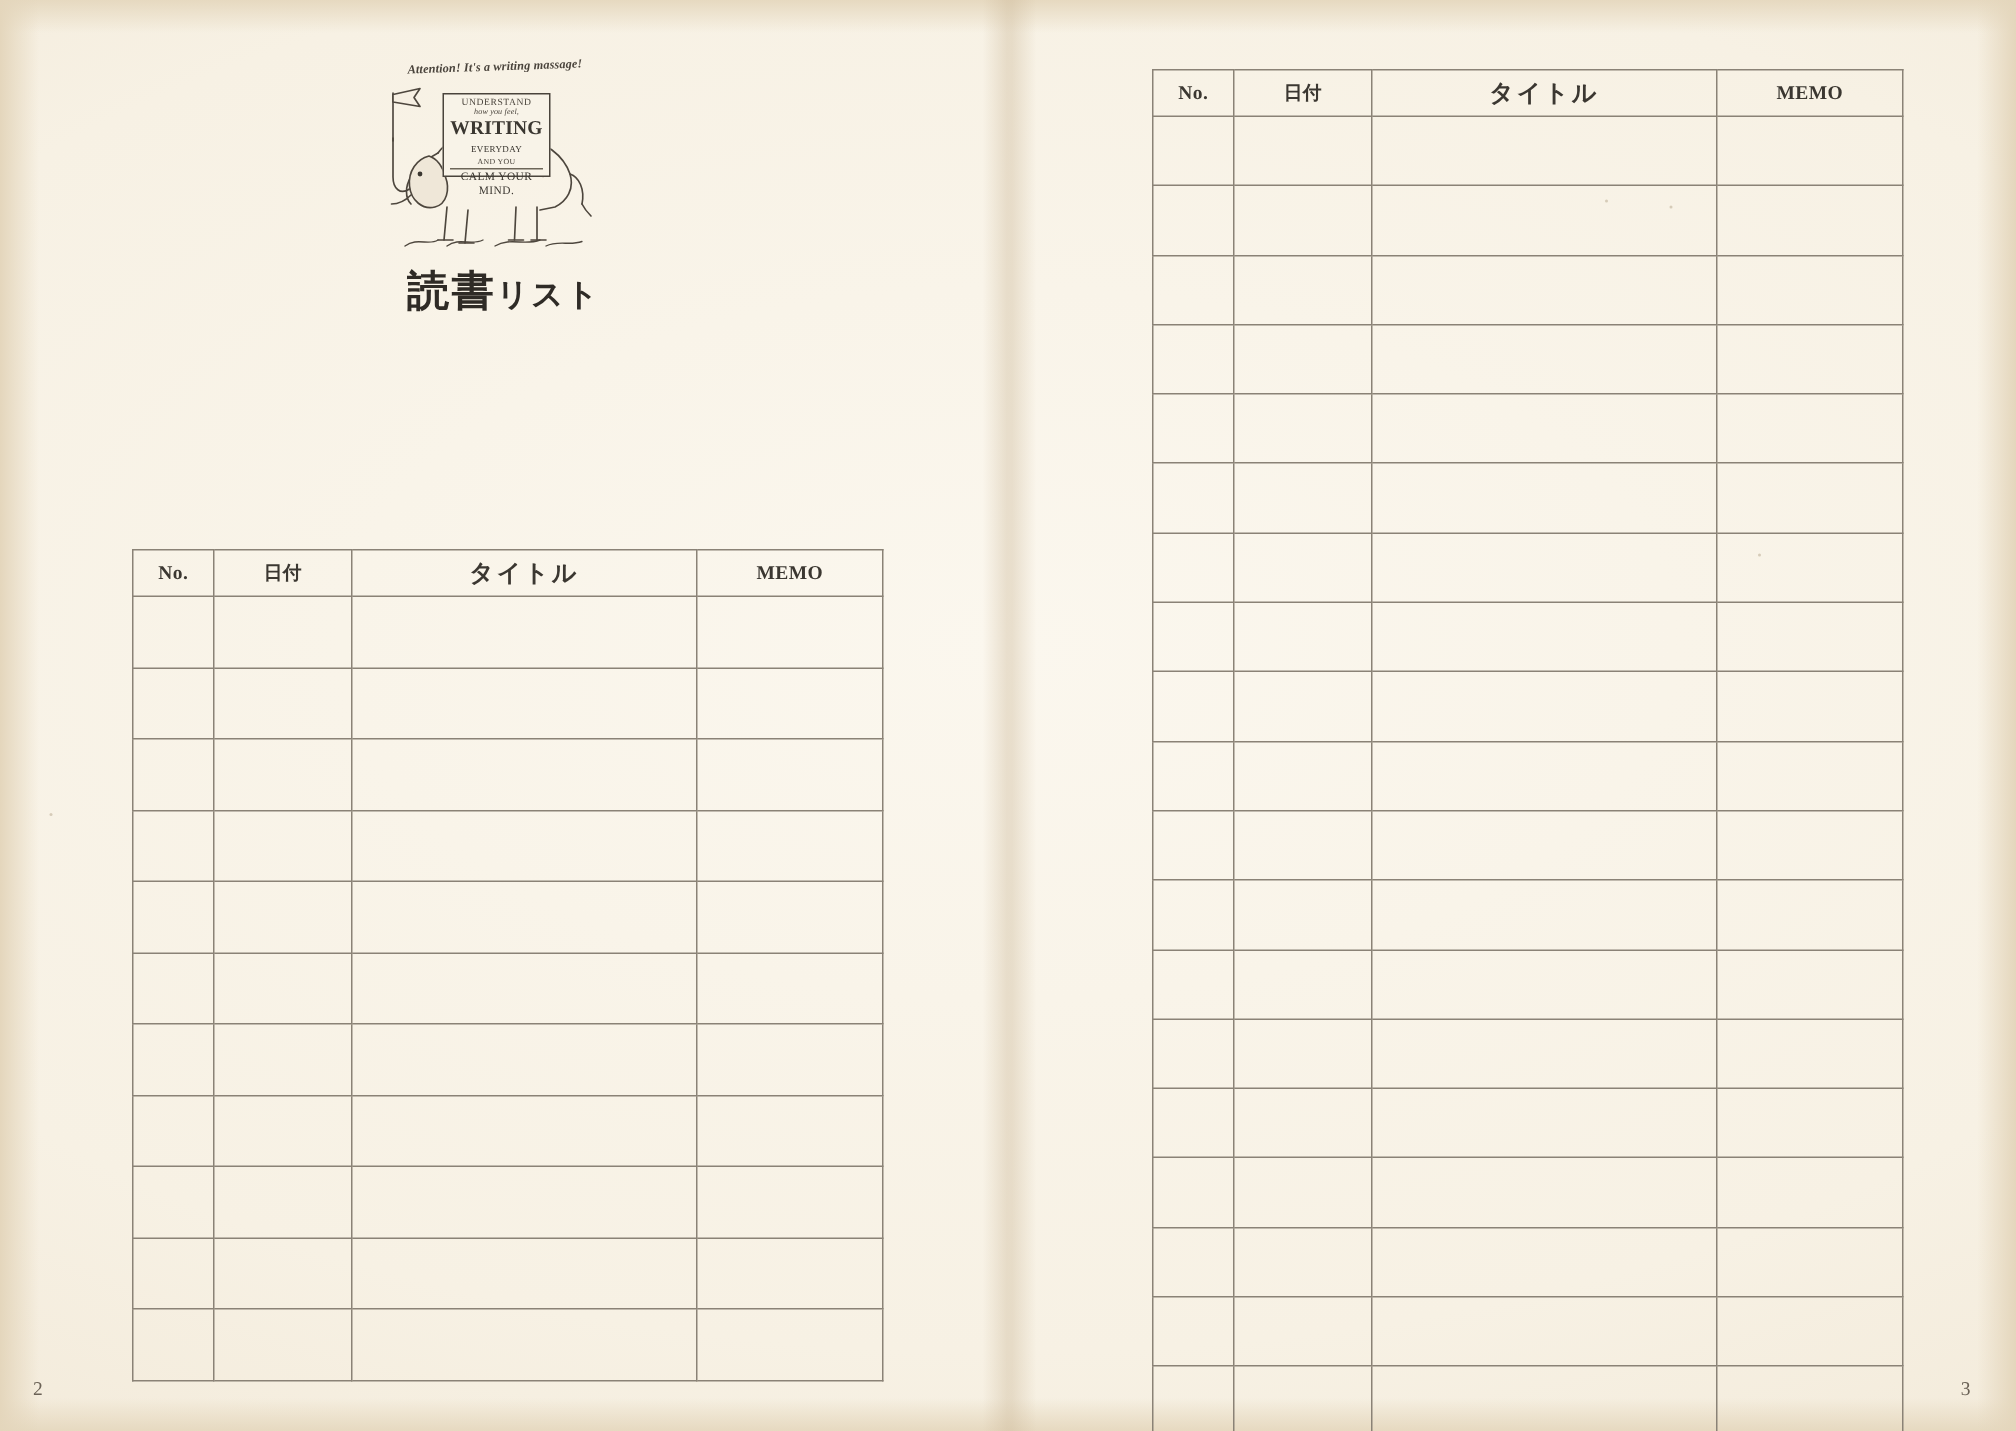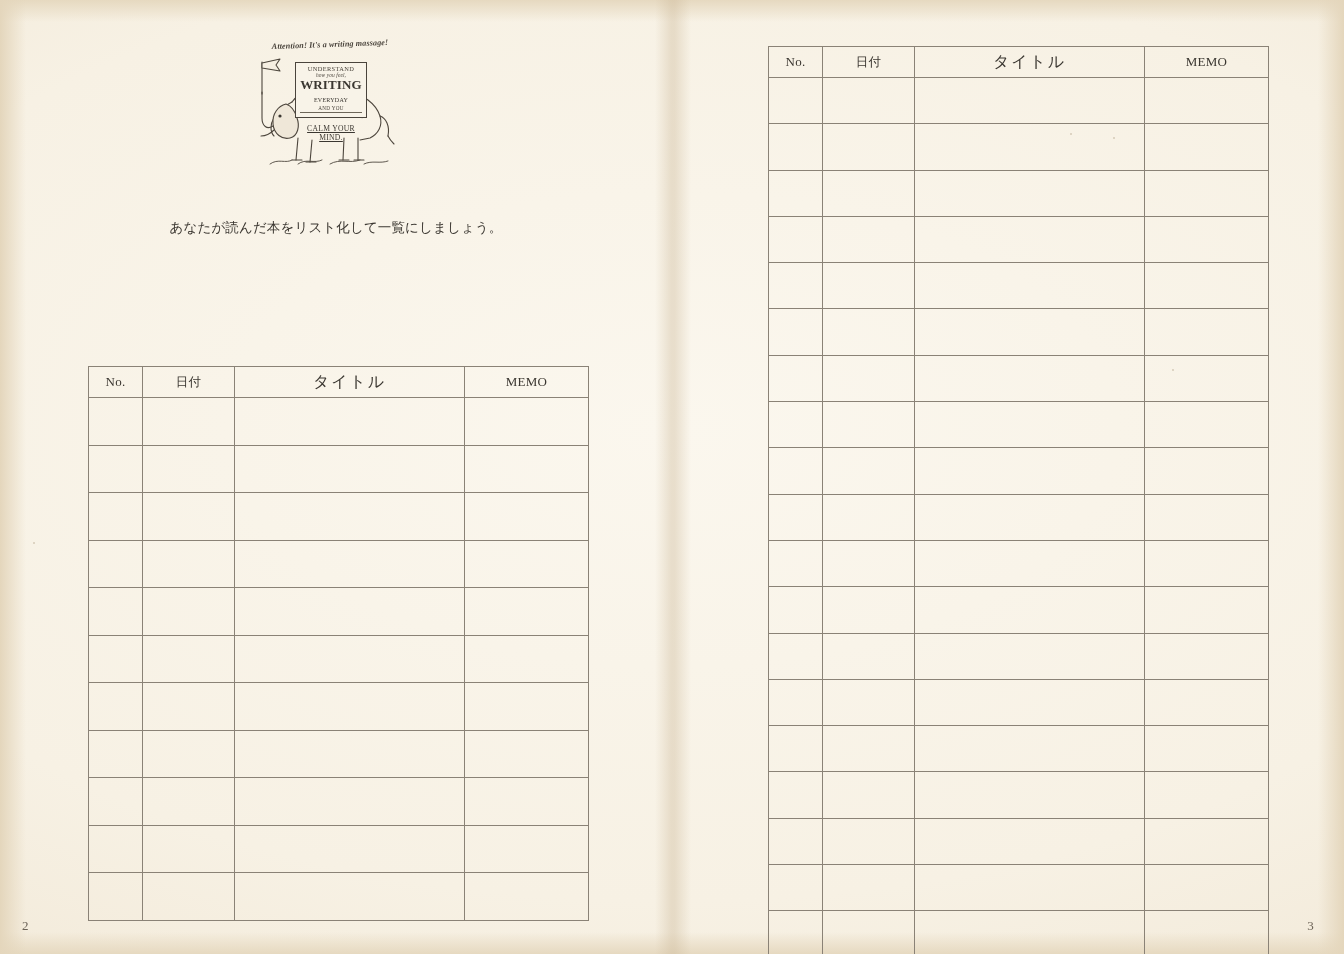--- a/index.html
+++ b/index.html
@@ -108,21 +108,21 @@
     background: #f8f3e8;
     text-align: center;
     padding-top: 2px;
     box-sizing: border-box;
   }
   .sb1 { font-size: 6.4px; letter-spacing: .06em; color: #4a443c; }
   .sb2 { font-size: 5.4px; letter-spacing: .02em; color: #4a443c; font-style: italic; }
   .sb3 { font-size: 13px; font-weight: bold; letter-spacing: .01em; color: #3b3731; line-height: 1.05; }
   .sb3 small { font-size: 6px; font-weight: normal; letter-spacing: .04em; display: inline-block; vertical-align: middle; }
   .sb4 { font-size: 5.2px; letter-spacing: .05em; color: #4a443c; }
-  .sb5 { font-size: 7.6px; letter-spacing: .04em; color: #3b3731; border-top: .8px solid #6d6659; margin: 1px 4px 0; padding-top: 11px; text-decoration: underline; }
+  .sb5 { font-size: 7.6px; letter-spacing: .04em; color: #3b3731; border-top: .8px solid #6d6659; margin: 1px 4px 0; padding-top: 0; }
   .elephant { position: absolute; left: 0; top: 16px; }
 
   
   .title {
     position: absolute;
     left: 0; right: 0;
     top: 175px;
     text-align: center;
     font-size: 28px;
     font-weight: bold;
@@ -150,21 +150,21 @@
   }
   table.list th, table.list td {
     border: 1px solid #8c8removed;
   }
   table.list th, table.list td {
     border: 1px solid #8a8276;
     padding: 0;
   }
   table.list th {
     height: 30px;
-    font-weight: normal;
+    font-weight: bold;
     font-size: 13px;
     color: #3b3731;
     letter-spacing: .02em;
   }
   table.list th.jp { font-size: 12.5px; }
   table.list th.ttl { font-size: 16px; letter-spacing: .12em; }
   table.list td { height: 45px; }
 
   .tbl-left  { left: 88px;  top: 366px;  width: 500px; }
 
@@ -229,23 +229,25 @@
         <div class="sb1">UNDERSTAND</div>
         <div class="sb2">how you feel,</div>
         <div class="sb3">
           <span>WRITING</span><small>EVERY</small><small>DAY</small>
         </div>
         <div class="sb4">AND YOU</div>
         <div class="sb5">CALM YOUR MIND.</div>
       </div>
     </div>
 
+    <div class="title">
+      <span>読書</span><span class="small">リスト</span>
+    </div>
 
     <div class="intro">
-      <div>あなたが読んだ本をリスト化して一覧にしましょう。</div>
     </div>
 
     <table class="list tbl-left">
       <colgroup>
         <col class="col-no">
           <col class="col-date">
           <col class="col-ttl">
           <col class="col-memo">
       </colgroup>
       <thead>

